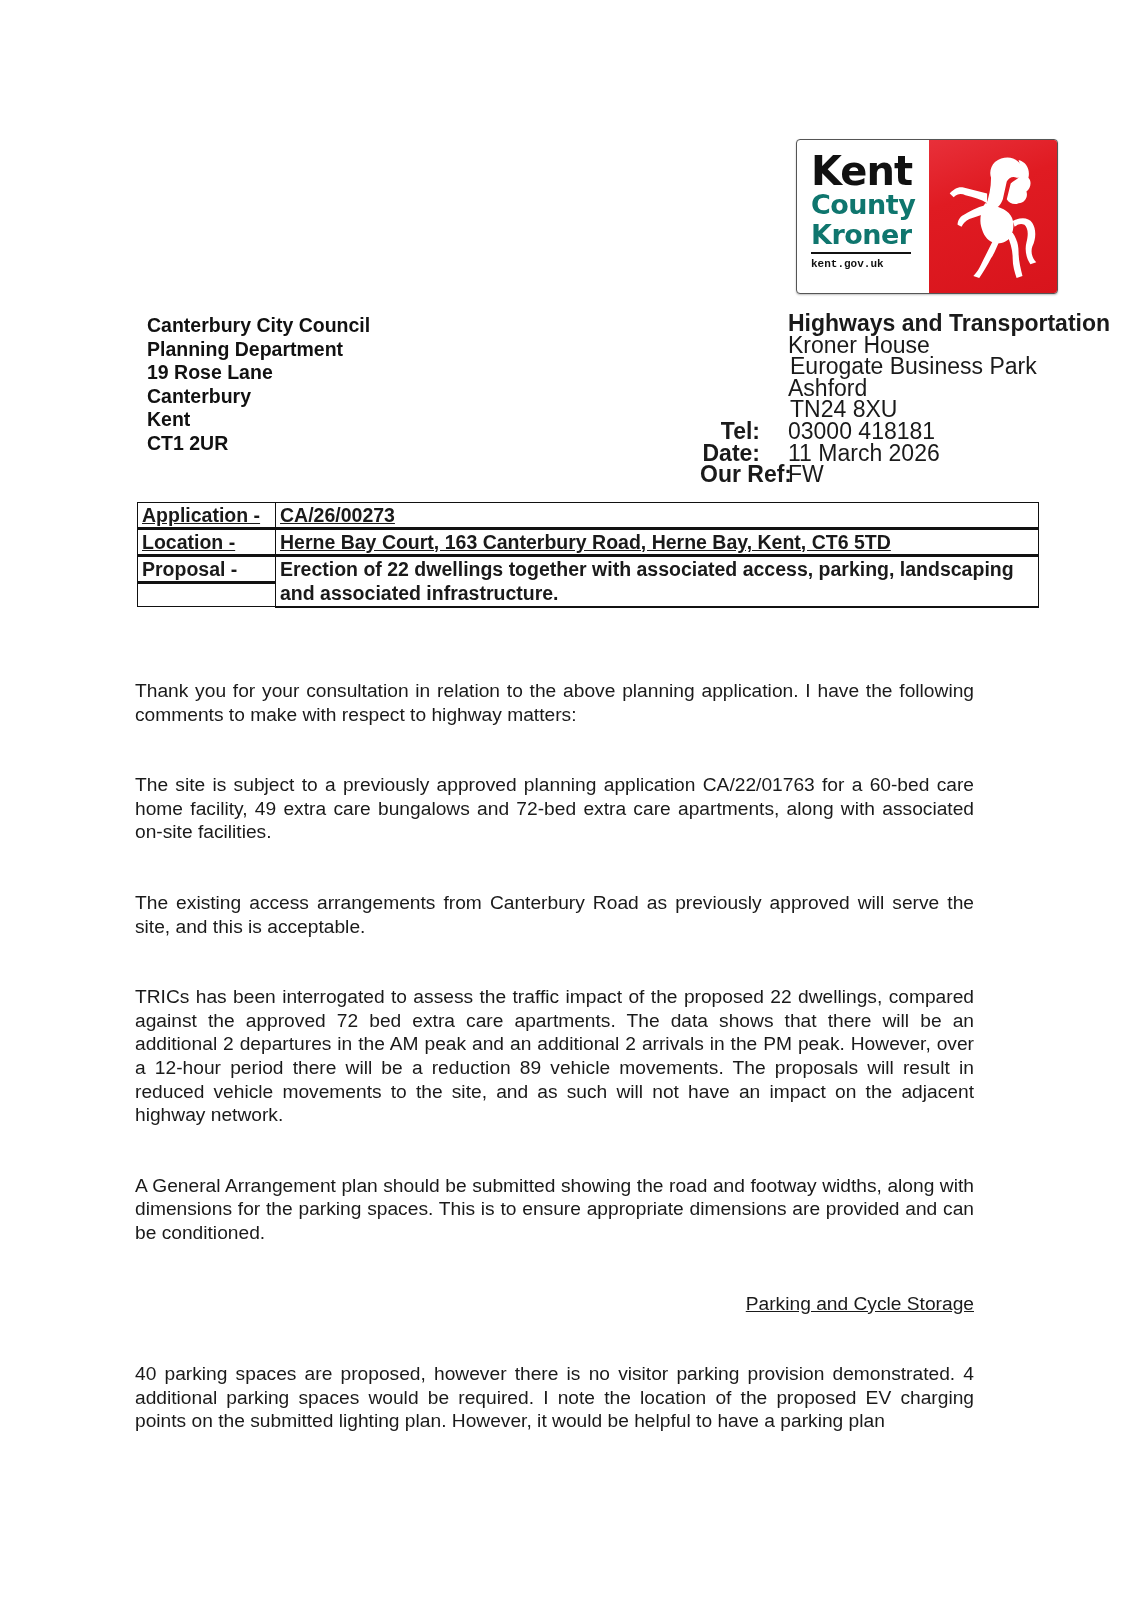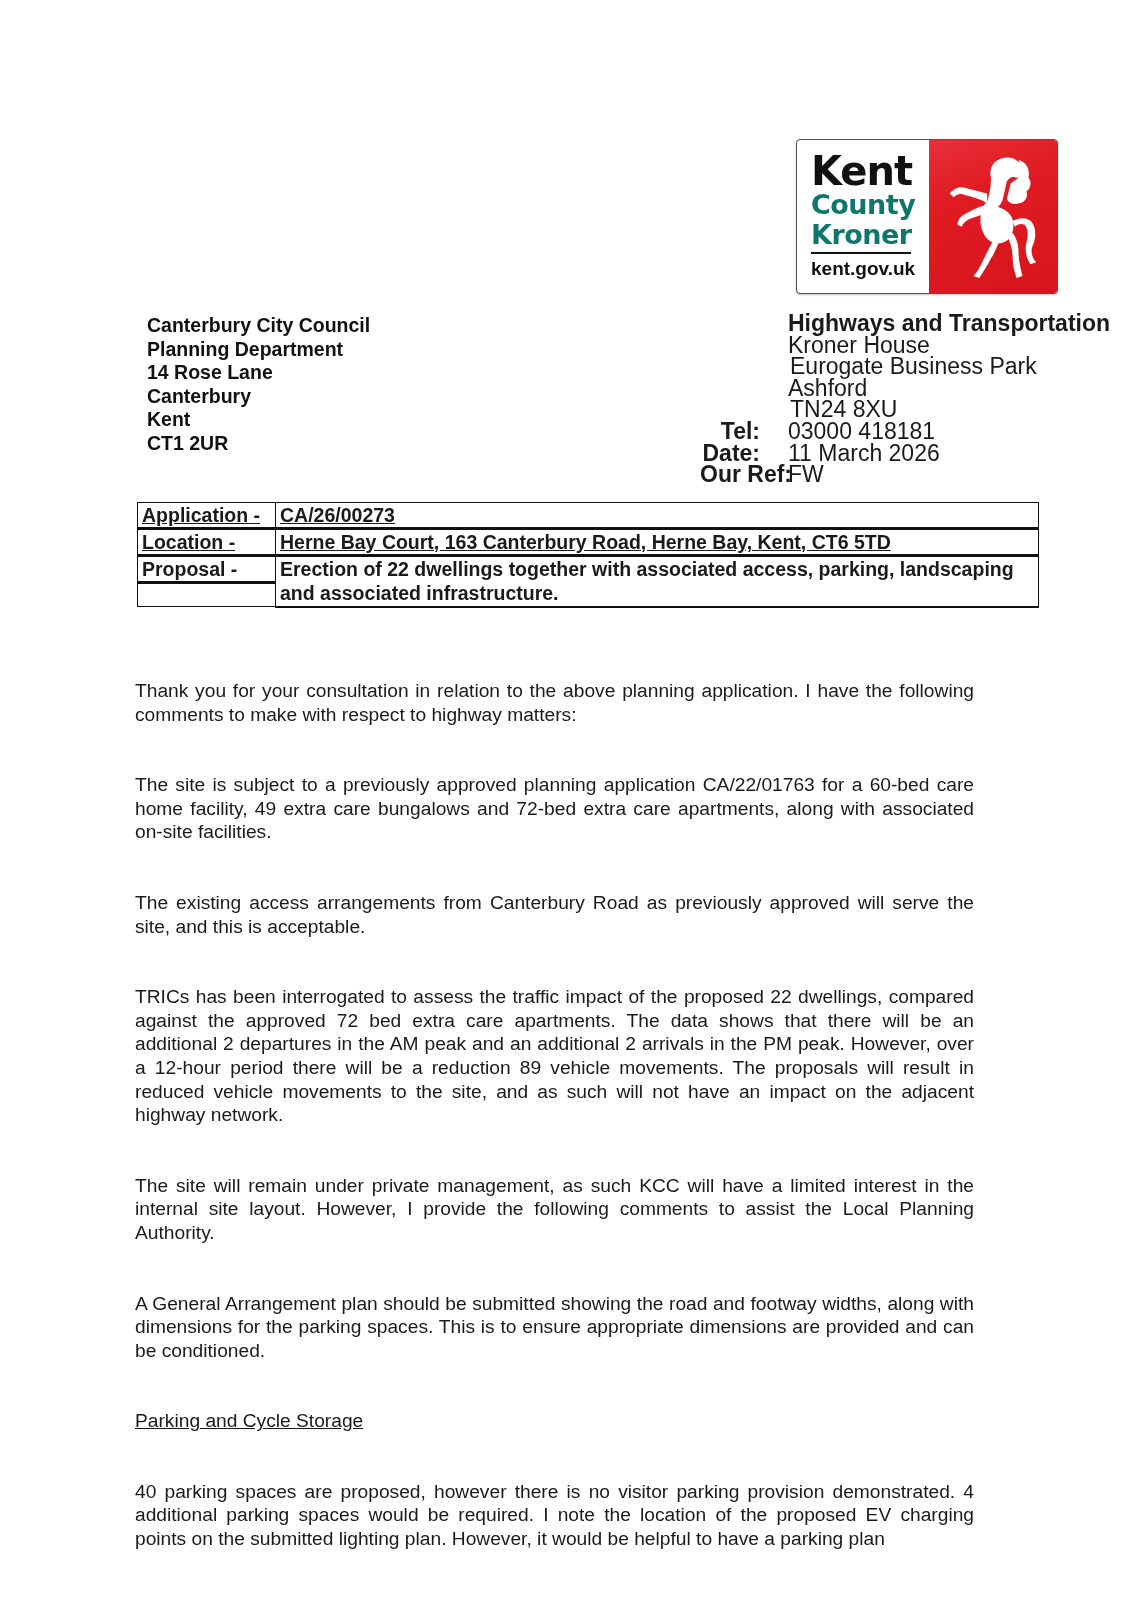--- a/index.html
+++ b/index.html
@@ -8,21 +8,21 @@
 
     .logo {
       position: absolute; left: 796px; top: 139px; width: 262px; height: 155px;
       border: 1.5px solid #555; border-radius: 4px; overflow: hidden; display: flex; background: #fff;
       box-shadow: 0 1px 2px rgba(0,0,0,0.25);
     }
     .logo-text { width: 132px; padding: 12px 0 0 14px; }
     .logo-kent { font-family: "DejaVu Sans", sans-serif; font-weight: bold; font-size: 40px; line-height: 38px; color: #111; letter-spacing: -1px; }
     .logo-county, .logo-council { font-family: "DejaVu Sans", sans-serif; font-size: 27px; line-height: 30px; color: #0f766e; letter-spacing: -0.5px; font-weight: 600; }
     .logo-rule { width: 100px; height: 2px; background: #111; margin: 2px 0 4px 0; }
-    .logo-url { font-family: Liberation Sans, sans-serif; font-size: 19px; color: #111; font-weight: 600; }
+    .logo-url { font-family: Liberation Mono, monospace; font-size: 11px; color: #111; font-weight: 600; }
     .logo-red {
       flex: 1; background: linear-gradient(160deg, #e8303a 0%, #e01b22 35%, #d8141c 100%);
       display: flex; align-items: center; justify-content: center;
     }
     .logo-red svg { width: 118px; height: 140px; }
 
     .recipient {
       position: absolute; left: 147px; top: 314px;
       font-weight: bold; font-size: 19.5px; line-height: 23.6px; color: #111;
     }
@@ -39,21 +39,21 @@
     }
     .app-table td { border: 1.5px solid #111; padding: 0 4px; line-height: 24px; vertical-align: top; }
     .app-table td.k { width: 138px; white-space: nowrap; }
     .app-table tr.thick td { border-bottom-width: 3px; text-decoration: underline; }
 
     .body-text {
       position: absolute; left: 135px; top: 632px; width: 839px;
       font-size: 19.2px; line-height: 23.6px; text-align: justify; color: #1a1a1a;
     }
     .body-text p { margin-bottom: 23.6px; margin-top: 47px; }
-    .body-text p.heading { text-decoration: underline; text-align: left; }
+    .body-text p.heading { text-decoration: underline; text-align: right; }
     .body-text p.last { margin-bottom: 0; }
   </style>
 </head>
 <body>
 
 <div class="logo">
   <div class="logo-text">
     <div class="logo-kent">Kent</div>
     <div class="logo-county">County</div>
     <div class="logo-council">Kroner</div>
@@ -78,21 +78,21 @@
 
         <path d="M80 74 C88 70 96 70 100 76 C104 82 104 92 100 100 C98 106 100 112 104 116 L98 118 C94 112 92 104 94 96 C96 88 96 82 92 78 C88 76 84 78 82 80 Z"></path>
       </g>
     </svg>
   </div>
 </div>
 
 <div class="recipient">
   <div>Canterbury City Council</div>
   <div>Planning Department</div>
-  <div>14 Rose Lane</div>
+  <div>19 Rose Lane</div>
   <div>Canterbury</div>
   <div>Kent</div>
   <div>CT1 2UR</div>
 </div>
 
 <div class="sender">
   <div class="row">
       <span class="lbl"></span>
       <span class="val bold">Highways and Transportation</span>
     </div>
@@ -144,17 +144,16 @@
     <td class="k" style="height:24px;"></td>
   </tr>
 </tbody>
   </table>
 
 <div class="body-text">
   <p>Thank you for your consultation in relation to the above planning application. I have the following comments to make with respect to highway matters:</p>
   <p>The site is subject to a previously approved planning application CA/22/01763 for a 60-bed care home facility, 49 extra care bungalows and 72-bed extra care apartments, along with associated on-site facilities.</p>
   <p>The existing access arrangements from Canterbury Road as previously approved will serve the site, and this is acceptable.</p>
   <p>TRICs has been interrogated to assess the traffic impact of the proposed 22 dwellings, compared against the approved 72 bed extra care apartments. The data shows that there will be an additional 2 departures in the AM peak and an additional 2 arrivals in the PM peak. However, over a 12-hour period there will be a reduction 89 vehicle movements. The proposals will result in reduced vehicle movements to the site, and as such will not have an impact on the adjacent highway network.</p>
-  <p>The site will remain under private management, as such KCC will have a limited interest in the internal site layout. However, I provide the following comments to assist the Local Planning Authority.</p>
   <p>A General Arrangement plan should be submitted showing the road and footway widths, along with dimensions for the parking spaces. This is to ensure appropriate dimensions are provided and can be conditioned.</p>
   <p class="heading">Parking and Cycle Storage</p>
   <p class="last">40 parking spaces are proposed, however there is no visitor parking provision demonstrated. 4 additional parking spaces would be required. I note the location of the proposed EV charging points on the submitted lighting plan. However, it would be helpful to have a parking plan</p>
 </div>
 
 </body></html>

